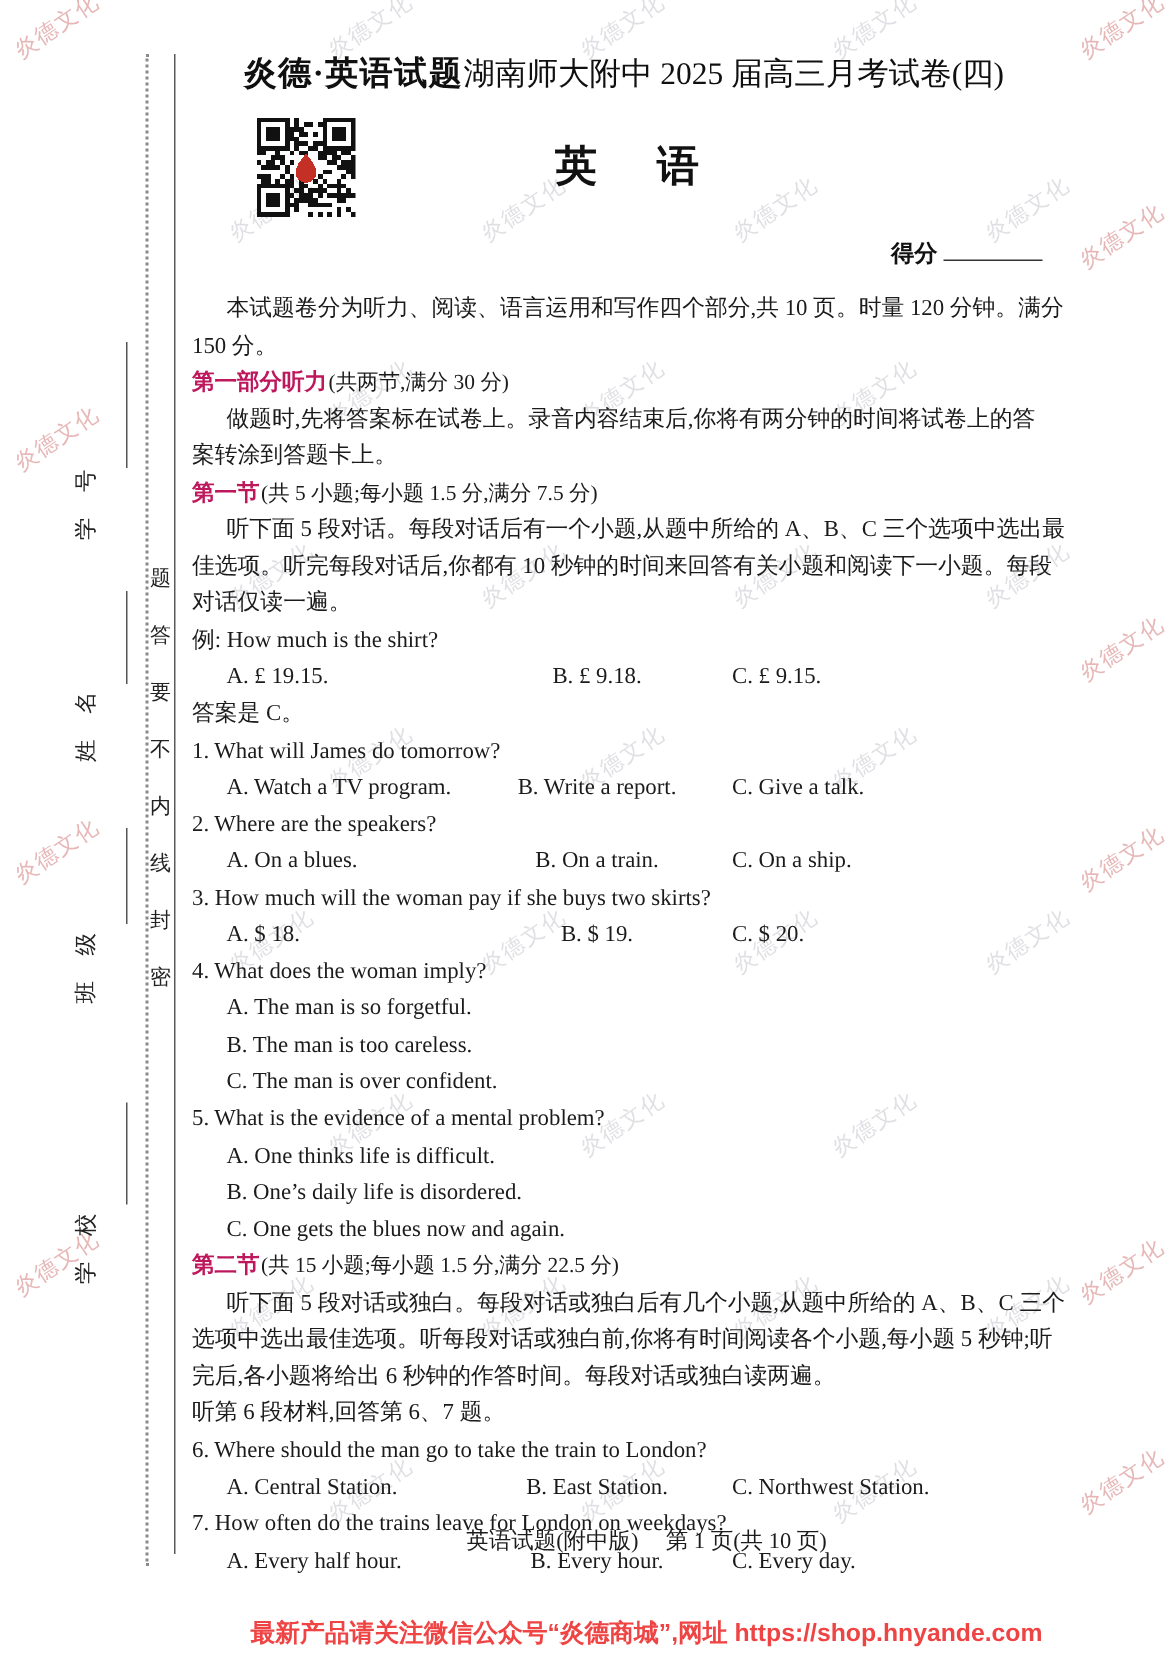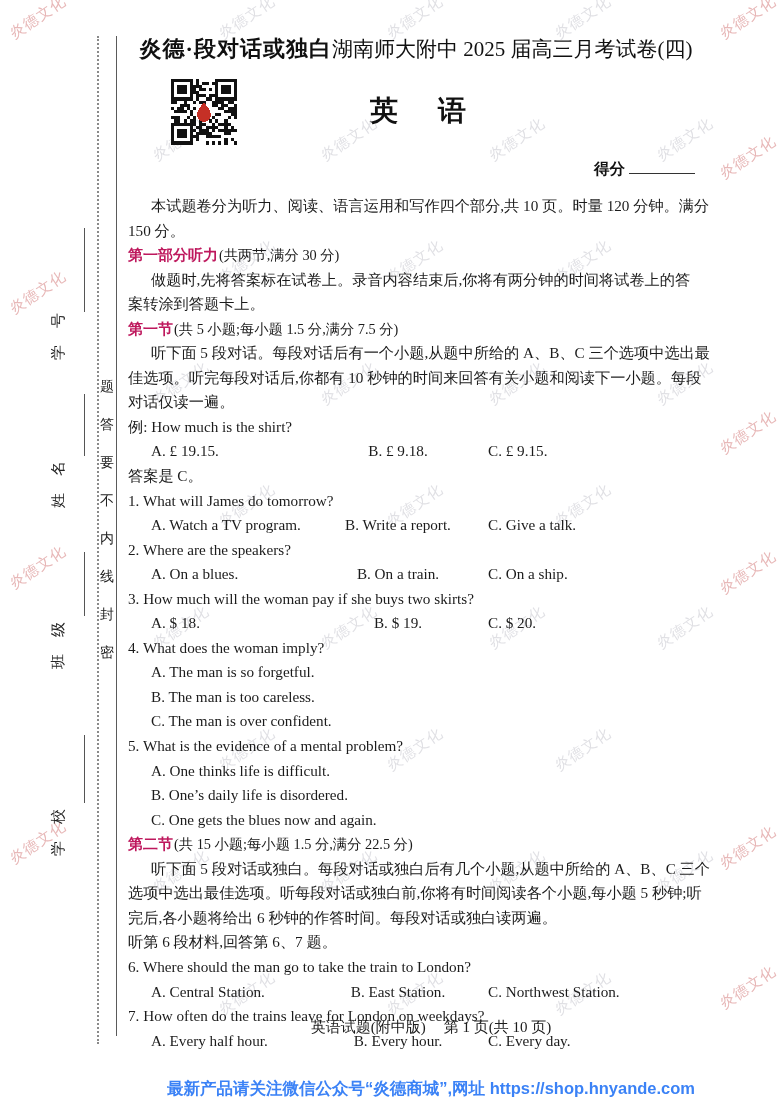--- a/index.html
+++ b/index.html
@@ -41,21 +41,21 @@
   .hdr .hk{font-size:14.3px;margin-left:1px;}
   .opt{padding-left:23px;}
   .optrow{display:flex;padding-left:23px;font-family:Liberation Serif, serif;}
   .cA{flex:0 0 157px;}
   .cB{flex:0 0 180px;text-align:center;}
   .cC{flex:1 1 auto;}
   
   .footer{position:absolute;left:116px;top:1018px;width:630px;text-align:center;font-size:15px;color:#1b1b1b;}
   .footer .pgap{margin-left:18px;}
   .promo{position:absolute;left:116px;top:1078px;width:630px;text-align:center;font-size:16.5px;
-         font-weight:bold;font-family:"Liberation Sans","DejaVu Sans",sans-serif;color:#3b82f6;}
+         font-weight:bold;font-family:"Liberation Sans","DejaVu Sans",sans-serif;color:#ef4444;}
 </style>
 </head>
 <body>
 
 <div class="page">
 
   <div>
       <span class="wm wm-gray" style="left: 215px; top: 8px;">炎德文化</span>
       <span class="wm wm-gray" style="left: 383px; top: 8px;">炎德文化</span>
       <span class="wm wm-gray" style="left: 551px; top: 8px;">炎德文化</span>
@@ -116,21 +116,21 @@
     <span>答</span>
     <span>要</span>
     <span>不</span>
     <span>内</span>
     <span>线</span>
     <span>封</span>
     <span>密</span>
   </div>
 
   <div class="title">
-    <span class="brush">炎德·段对话或独白</span><span>湖南师大附中 2025 届高三月考试卷(四)</span>
+    <span class="brush">炎德·英语试题</span><span>湖南师大附中 2025 届高三月考试卷(四)</span>
   </div>
 
   <div class="qr">
       <svg viewBox="0 0 21 21" shape-rendering="crispEdges">
         <rect x="8" y="0" width="1" height="1" fill="#111"></rect>
         <rect x="8" y="1" width="1" height="1" fill="#111"></rect>
         <rect x="10" y="1" width="1" height="1" fill="#111"></rect>
         <rect x="11" y="1" width="1" height="1" fill="#111"></rect>
         <rect x="13" y="1" width="1" height="1" fill="#111"></rect>
         <rect x="7" y="2" width="1" height="1" fill="#111"></rect>

